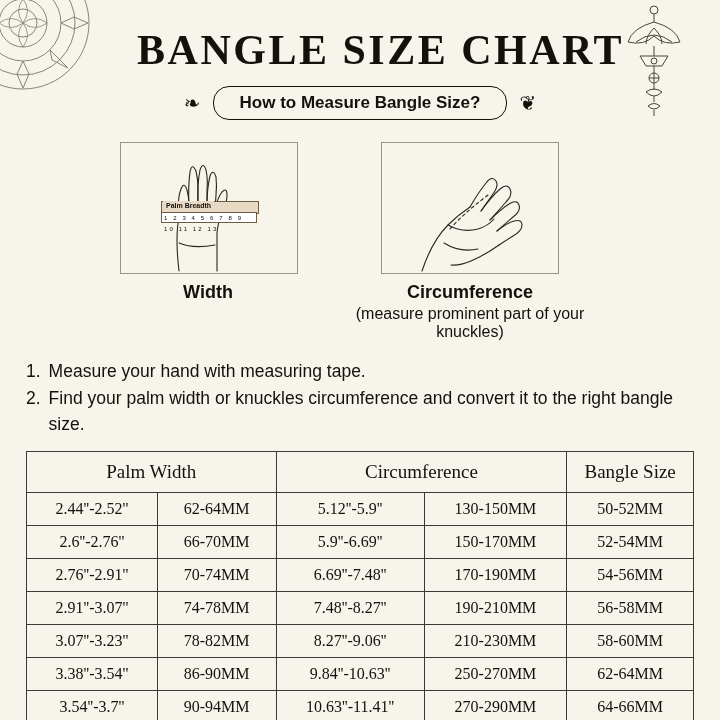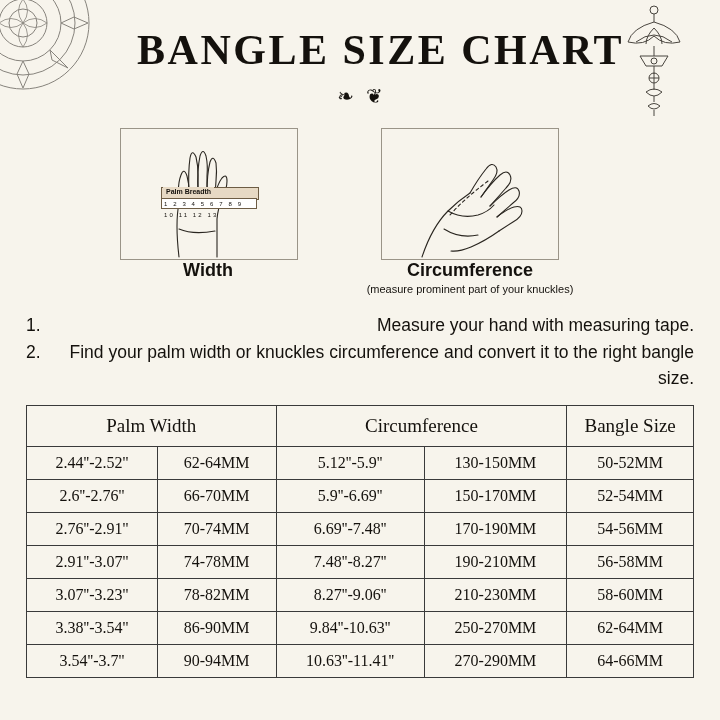--- a/index.html
+++ b/index.html
@@ -81,46 +81,47 @@
     height: 130px;
     border: 1px solid #8c8madd;
     border: 1px solid #9a9488;
     background: #f7f4ec;
     position: relative;
   }
   .fig-cap {
     text-align: center;
     font-size: 18px;
     font-weight: bold;
+    margin-top: 8px;
     color: #14110d;
   }
   .fig-sub {
     text-align: center;
-    font-size: 11px;
+    font-size: 16px;
     margin-top: 2px;
     color: #14110d;
   }
   .fig-col { width: 176px; }
   .fig-col.wide { width: 260px; margin-left: 0; }
   .fig-col.wide .fig-box { margin: 0 auto; }
 
   
   .steps {
     margin: 18px 26px 0 26px;
     font-size: 17.5px;
     line-height: 1.45;
     color: #14110d;
   }
   .step {
     display: flex;
     gap: 8px;
     margin-bottom: 2px;
   }
   .step-num { flex: 0 0 auto; }
-  .step-text { flex: 1 1 auto; text-align: right; }
+  .step-text { flex: 1 1 auto; }
 
   
   table.size-table {
     border-collapse: collapse;
     margin: 14px auto 0 auto;
     width: 668px;
     background: transparent;
   }
   table.size-table th,
   table.size-table td {
@@ -202,20 +203,21 @@
     <path d="M48 94 v6"></path>
     <path d="M42 104 q6 -5 12 0 q-6 6 -12 0Z"></path>
     <path d="M48 108 v6"></path>
   </g>
 </svg>
 
 <h1 class="title">BANGLE SIZE CHART</h1>
 
 <div class="subtitle-wrap">
   <span class="flourish">❧</span>
+  <div class="subtitle-pill">How to Measure Bangle Size?</div>
   <span class="flourish">❦</span>
 </div>
 
 <div class="figures">
 
   <div class="fig-col">
     <div class="fig-box">
       <svg width="176" height="130" viewBox="0 0 176 130">
         <g fill="none" stroke="#2a2620" stroke-width="1.1" stroke-linecap="round" stroke-linejoin="round">
           <path d="M58 128 q-4 -34 0 -54 q-2 -18 2 -28 q3 -8 6 1 q2 7 2 16"></path>

